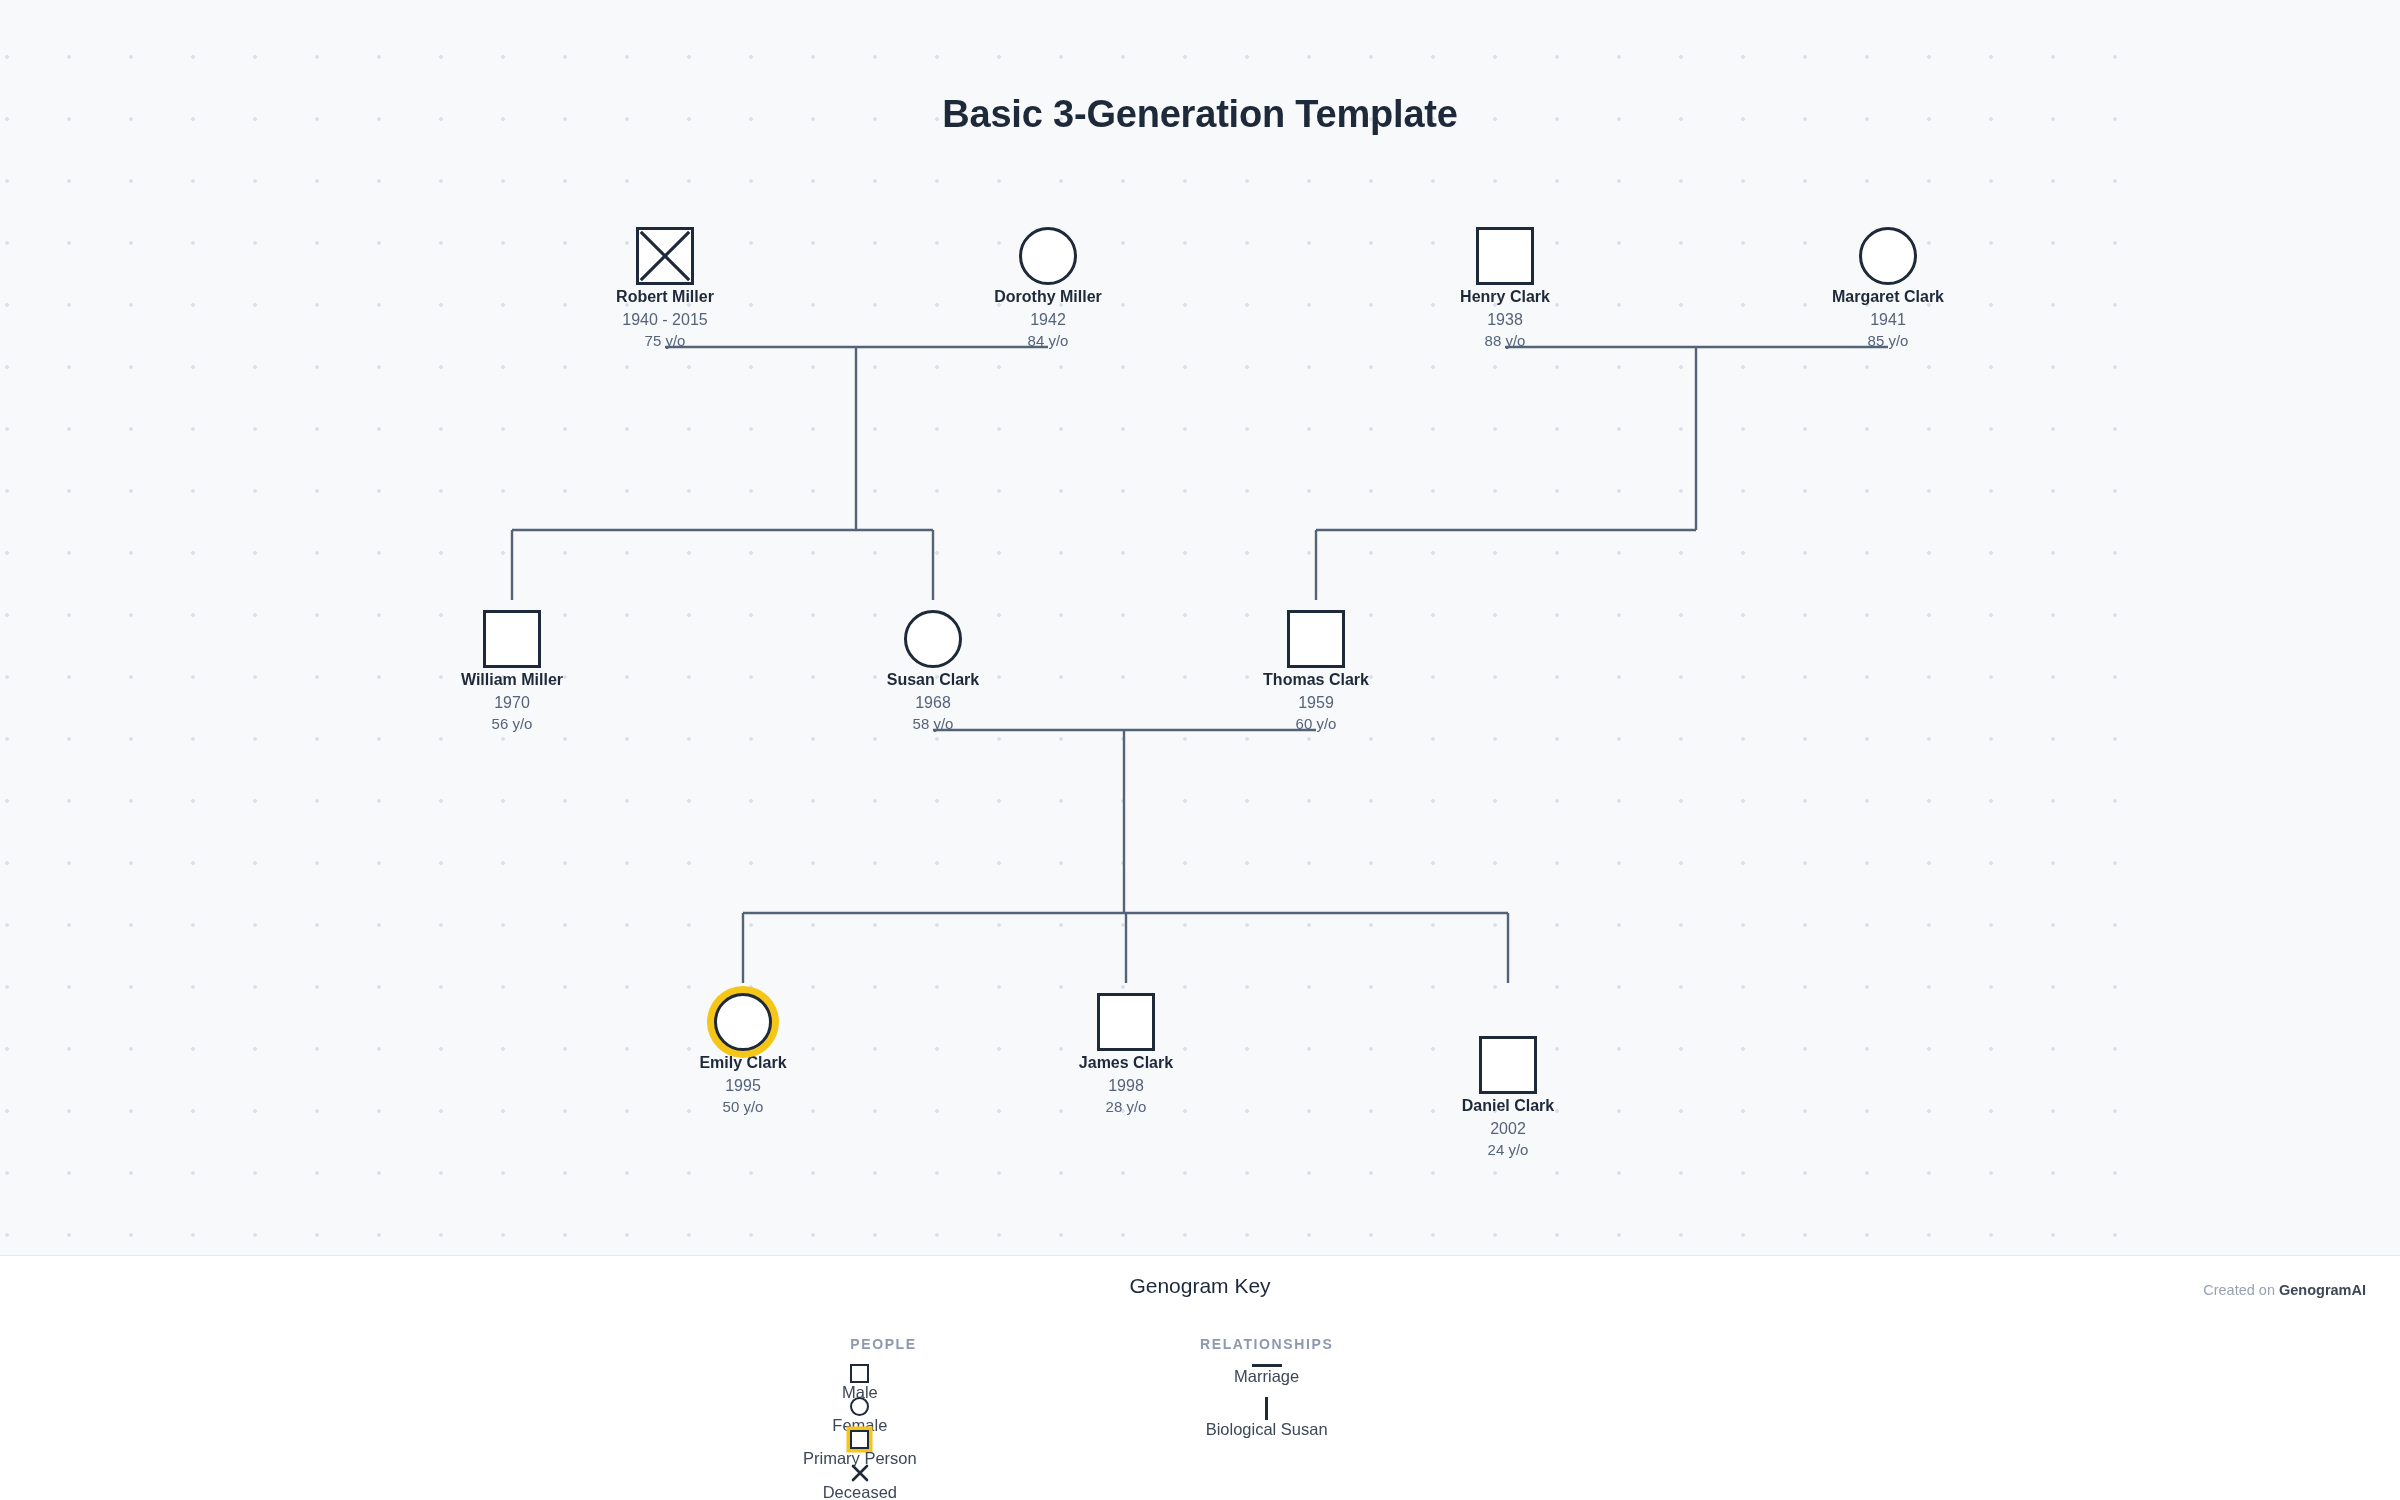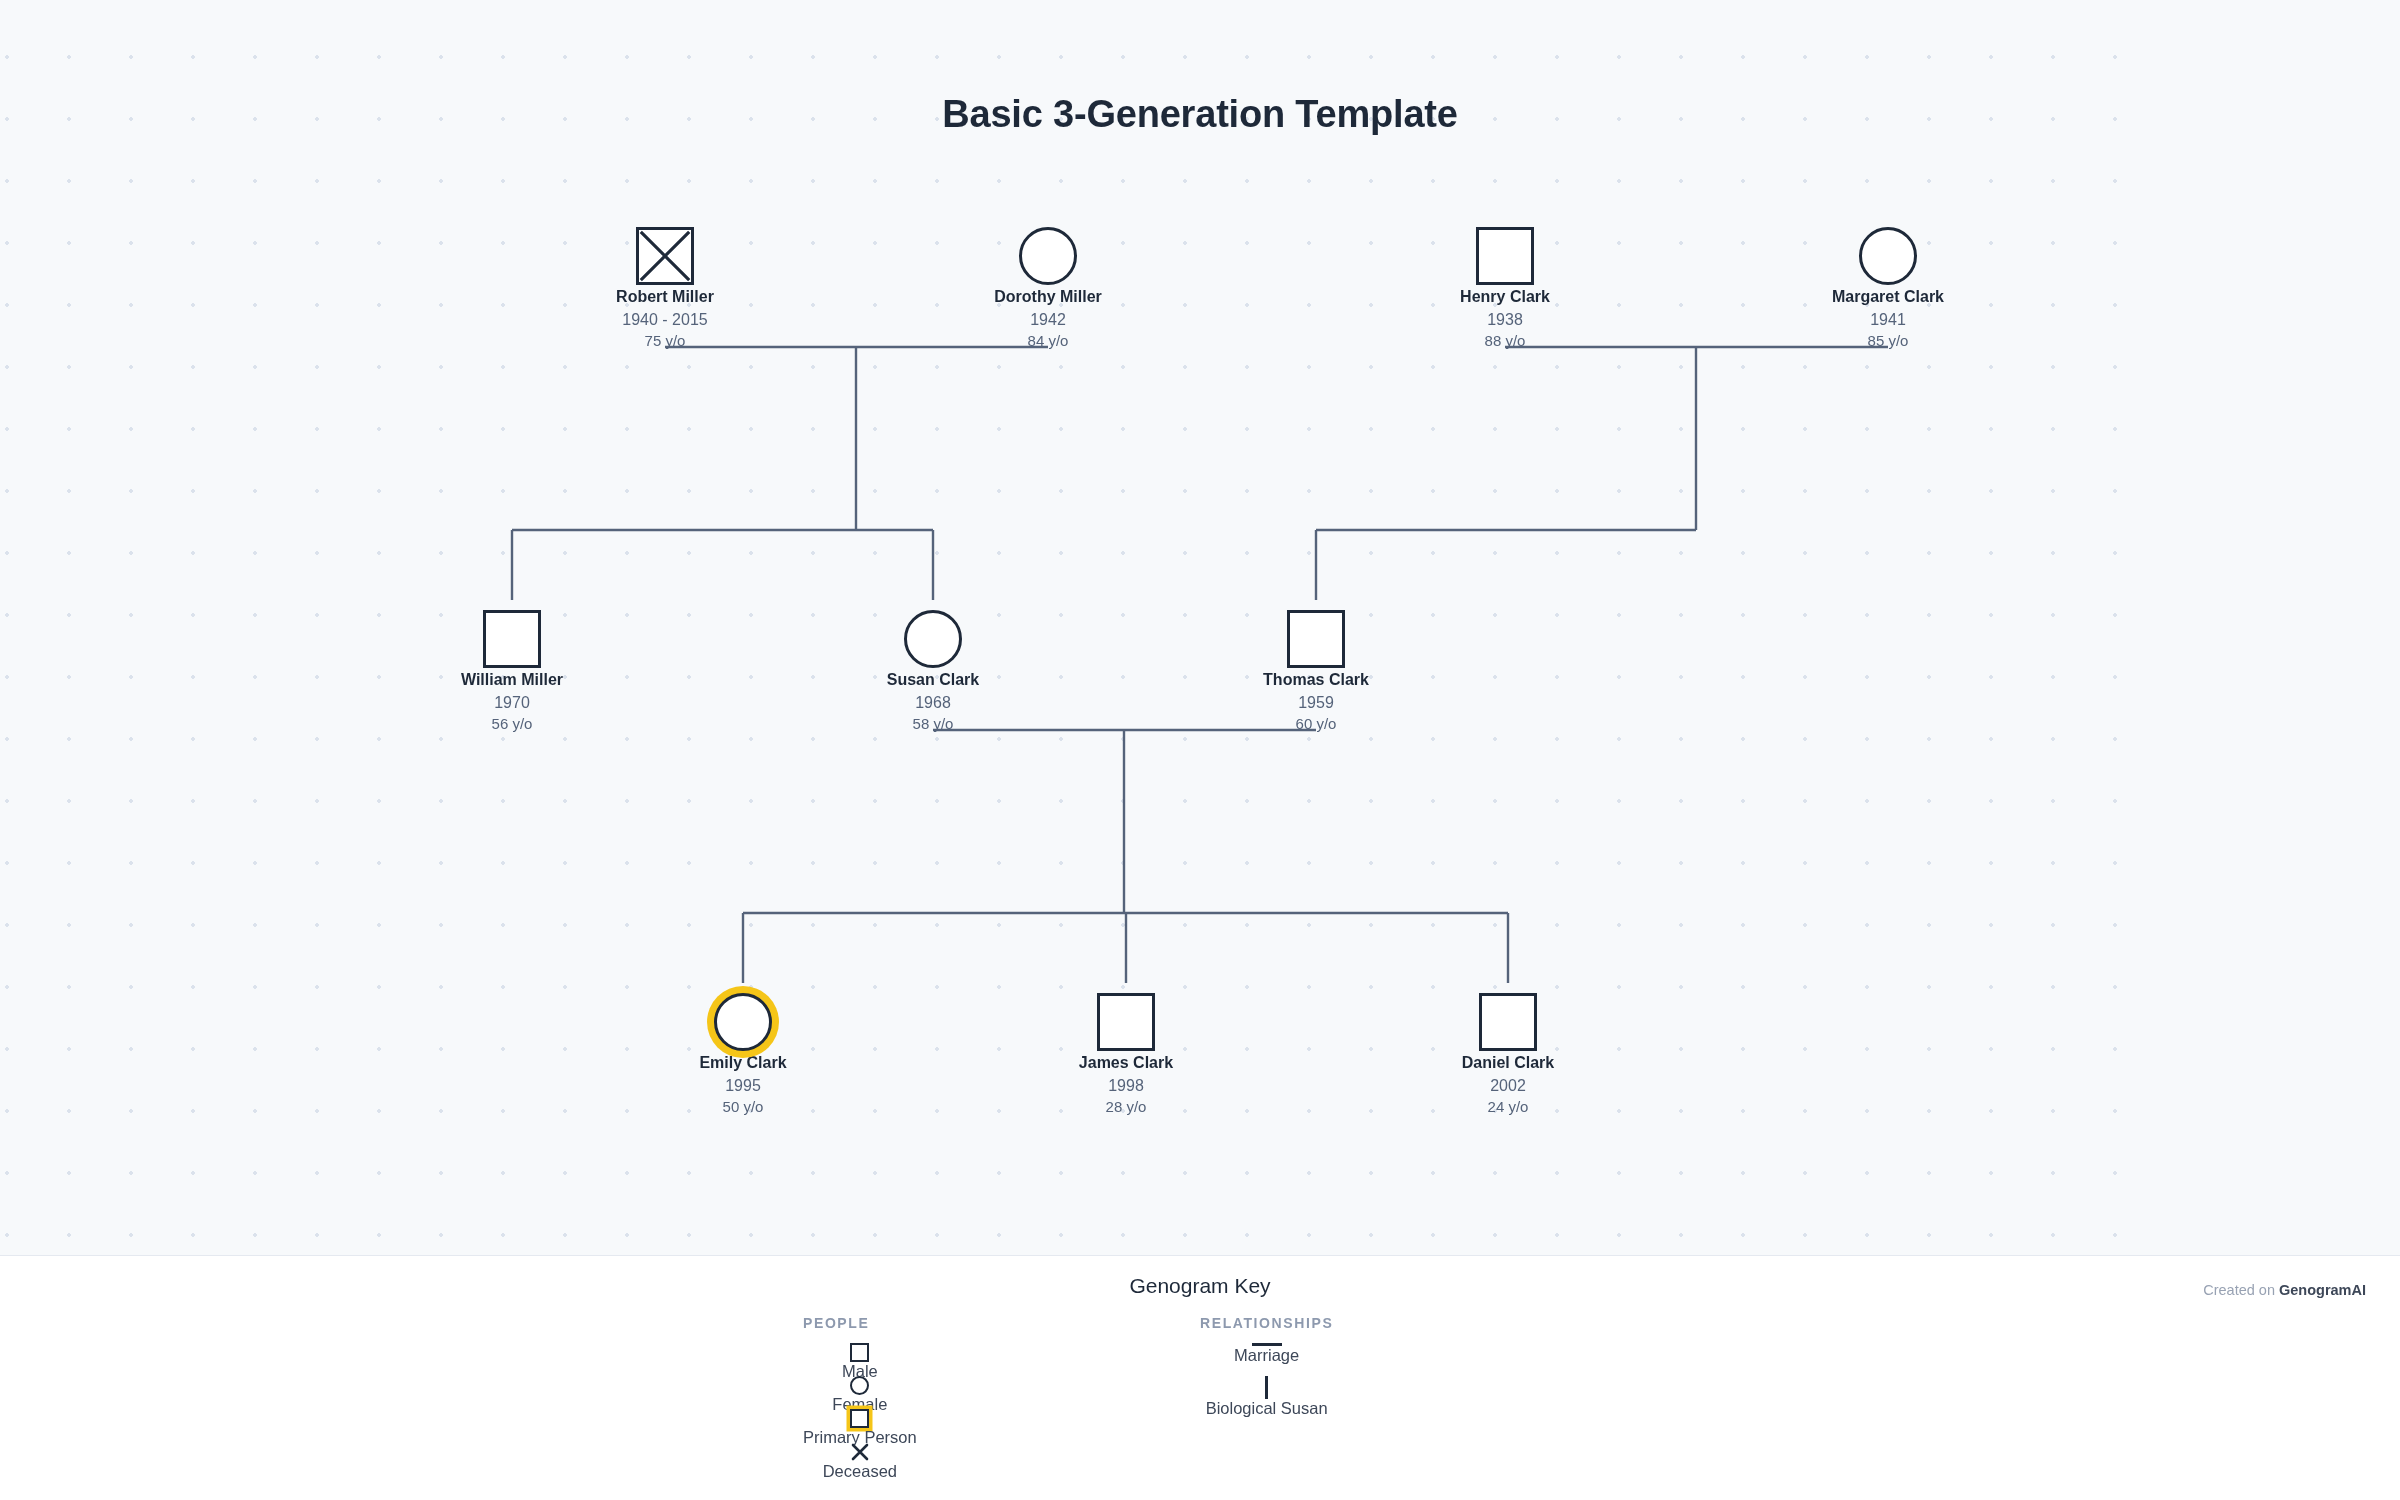--- a/index.html
+++ b/index.html
@@ -121,21 +121,22 @@
     left: 0;
     top: 18px;
     width: 2400px;
     text-align: center;
     font-size: 21px;
     font-weight: normal;
     color: #1e2939;
   }
   .key-col {
     position: absolute;
-    top: 59px;
+    top: 80px;
+    text-align: right;
   }
   #key-people  { left: 803px; }
   #key-rel     { left: 1200px; }
   .key-head {
     font-size: 14px;
     font-weight: bold;
     letter-spacing: 1.6px;
     color: #8d99ae;
     margin-bottom: 12px;
   }
@@ -301,21 +302,21 @@
         <div class="p-age">50 y/o</div>
       </div>
       <div class="person" style="left: 1126px; top: 991px;">
         <div class="shape-wrap">
           <div class="shape"></div>
         </div>
         <div class="p-name">James Clark</div>
         <div class="p-years">1998</div>
         <div class="p-age">28 y/o</div>
       </div>
-      <div class="person" style="left: 1508px; top: 991px;">
+      <div class="person" style="left: 1508px; top: 1034px;">
         <div class="shape-wrap">
           <div class="shape"></div>
         </div>
         <div class="p-name">Daniel Clark</div>
         <div class="p-years">2002</div>
         <div class="p-age">24 y/o</div>
       </div>
     </div>
 
 </div>

